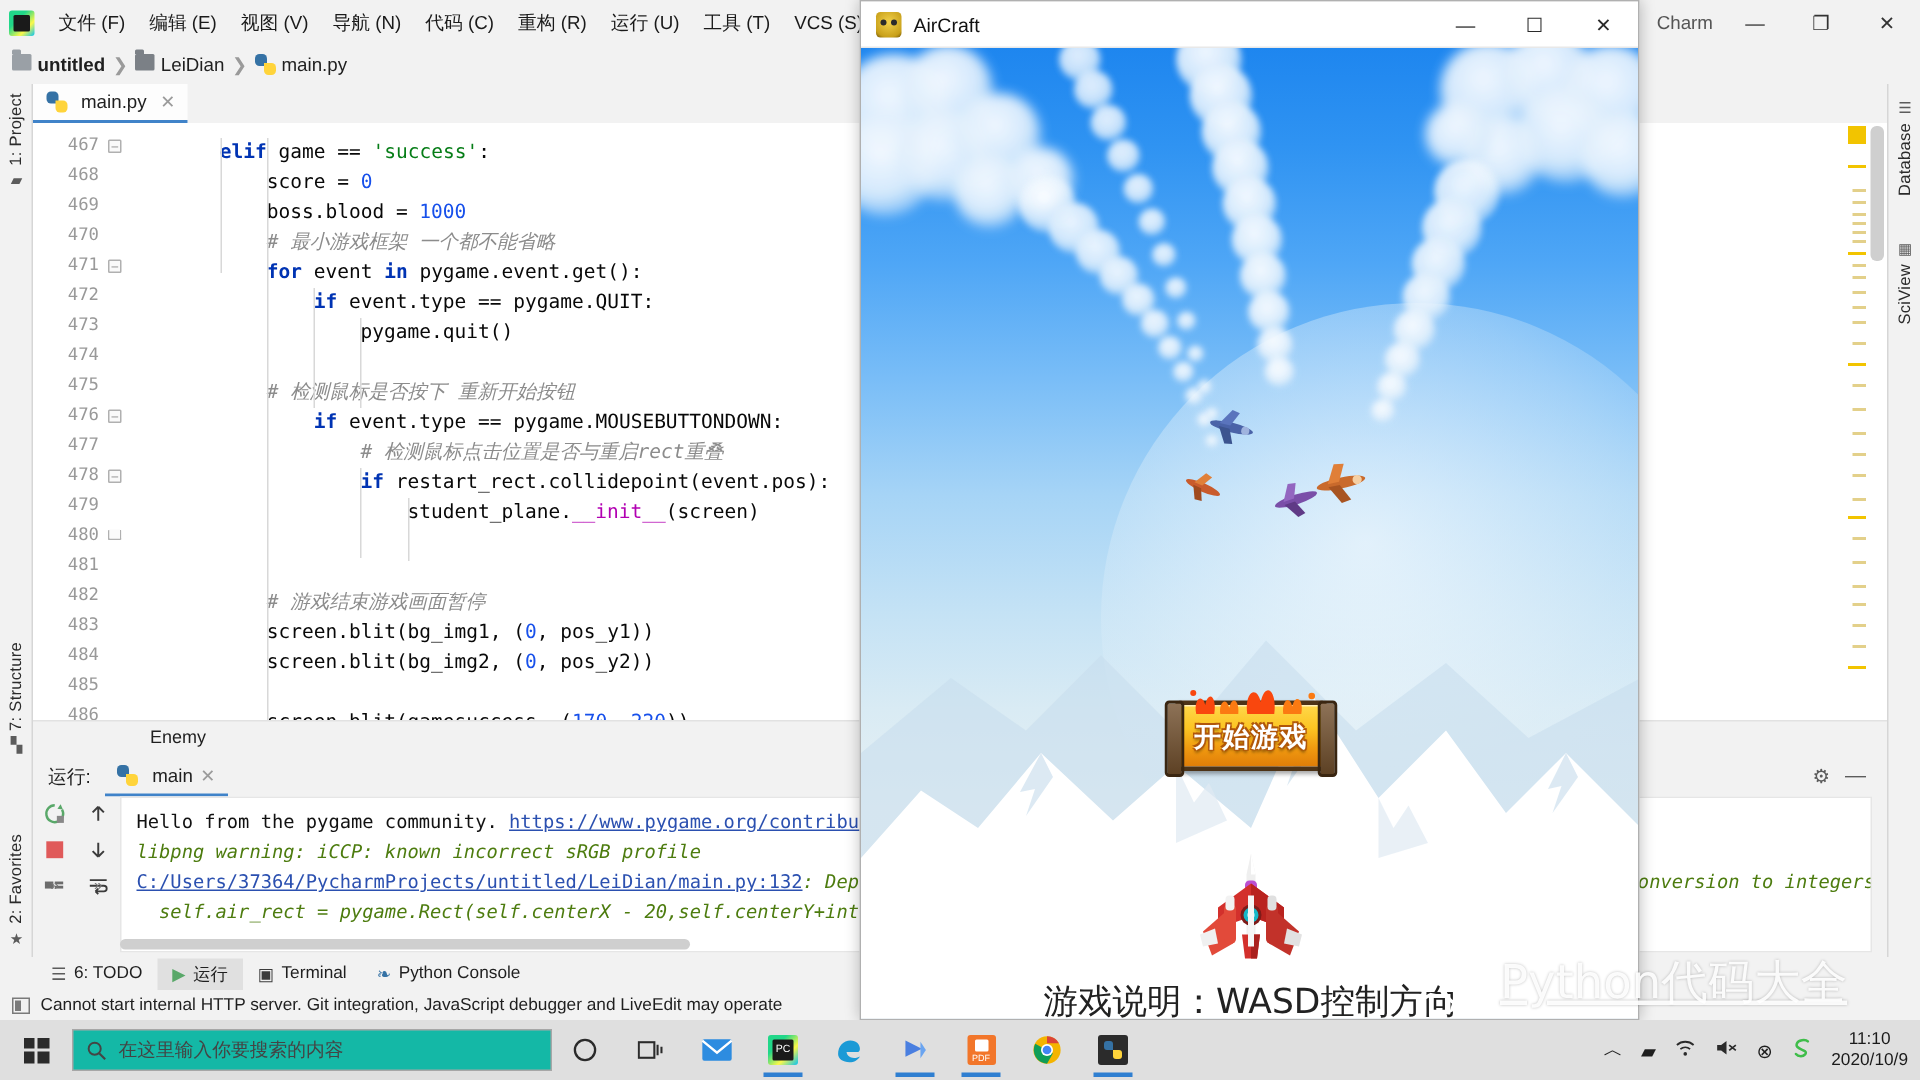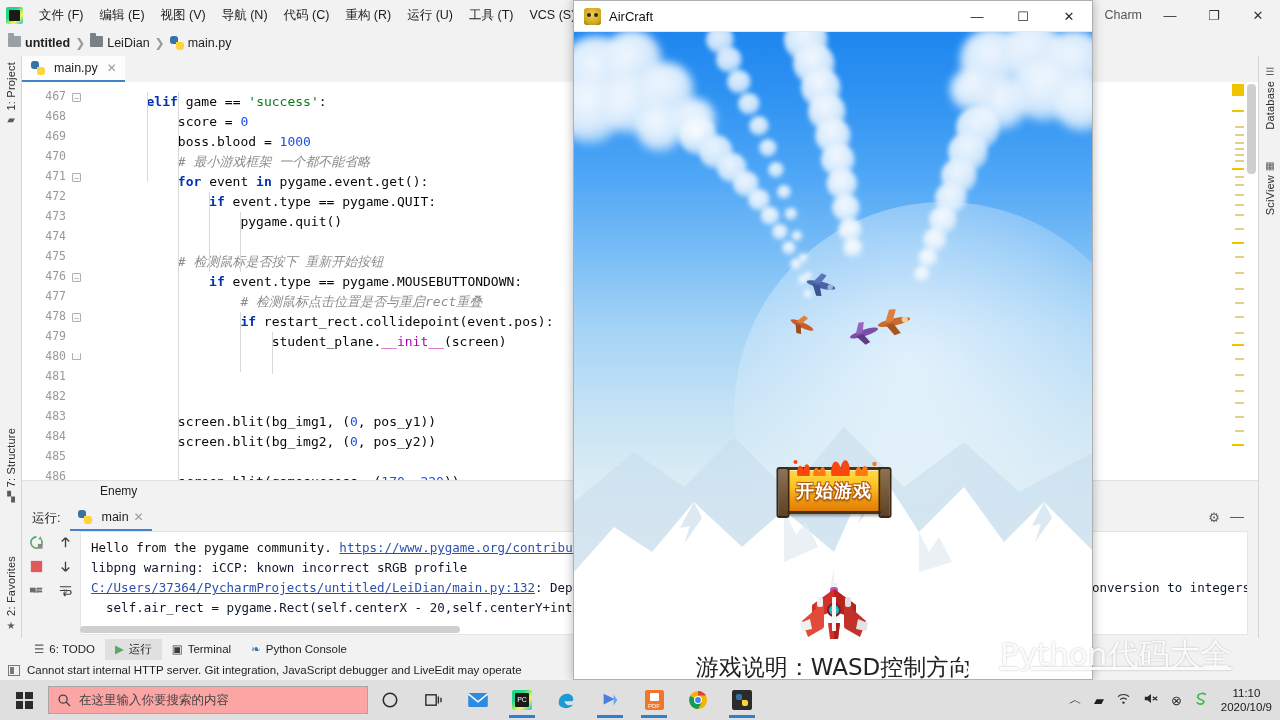--- a/index.html
+++ b/index.html
@@ -155,21 +155,21 @@
 
   .console {
     position: absolute; left: 58px; top: 26px; right: 10px; height: 104px;
     background: #ffffff; border: 1px solid #e6e6e6; overflow: hidden;
   }
   .console-line {
     position: absolute; left: 10px; white-space: pre;
     font-family: "DejaVu Sans Mono", monospace; font-size: 12.5px; line-height: 20px;
   }
   .c-norm { color: #111; }
-  .c-err { color: #0f172a; }
+  .c-err { color: #4d7c0f; font-style: italic; }
   .c-link { color: #2b50b0; text-decoration: underline; }
   .c-errlink { color: #2b50b0; text-decoration: underline; }
   .console-hscroll { position:absolute; left:58px; bottom:2px; width:380px; height:7px; background:#cfcfcf; border-radius:4px;}
 
   
   .bottom-strip {
     position: absolute; left: 0; top: 638px; width: 1280px; height: 22px; background: #f2f2f2;
     display: flex; align-items: center; padding-left: 24px; gap: 0;
   }
   .bstrip-item {
@@ -263,21 +263,21 @@
 
   
   #taskbar {
     position: absolute; left: 0; top: 680px; width: 1280px; height: 40px; background: #dfdfdf;
     display: flex; align-items: center;
   }
   .start-orb { width: 48px; height: 40px; display: flex; align-items: center; justify-content: center; cursor: pointer; }
   .win-flag { width: 17px; height: 17px; display: grid; grid-template-columns: 1fr 1fr; grid-template-rows: 1fr 1fr; gap: 2px; }
   .win-flag i { background: #2b2b2b; display:block; }
   .tb-search {
-    width: 320px; height: 28px; background: #fca5a5; border: 1px solid #a7a7a7;
+    width: 320px; height: 28px; background: #14b8a6; border: 1px solid #a7a7a7;
     display: flex; align-items: center; padding: 0 8px; gap: 8px; cursor: text;
   }
   .tb-search-ph { font-size: 12.5px; color: #444; }
   .tb-btn { width: 44px; height: 40px; display: flex; align-items: center; justify-content: center; cursor: pointer; position: relative; }
   .tb-btn.running::after {
     content: ""; position: absolute; bottom: 2px; left: 9px; width: 26px; height: 3px; background: #2f7fd1;
   }
   .tray { margin-left: auto; display: flex; align-items: center; gap: 12px; padding-right: 8px; }
   .tray-ico { font-size: 13px; color: #1f1f1f; cursor: pointer; }
   .clock { font-size: 11.5px; color: #1a1a1a; line-height: 14px; text-align: center; cursor: default; }
@@ -428,20 +428,21 @@
           <div class="cl" style="top: 50px; padding-left: 93.84px;"><span>boss.blood = </span><span class="num">1000</span></div>
           <div class="cl" style="top: 70px; padding-left: 93.84px;"><span class="cmt"># 最小游戏框架 一个都不能省略</span></div>
           <div class="cl" style="top: 90px; padding-left: 93.84px;"><span class="kw">for</span><span> event </span><span class="kw">in</span><span> pygame.event.get():</span></div>
           <div class="cl" style="top: 110px; padding-left: 125.12px;"><span class="kw">if</span><span> event.type == pygame.QUIT:</span></div>
           <div class="cl" style="top: 130px; padding-left: 156.4px;"><span>pygame.quit()</span></div>
           <div class="cl" style="top: 170px; padding-left: 93.84px;"><span class="cmt"># 检测鼠标是否按下 重新开始按钮</span></div>
           <div class="cl" style="top: 190px; padding-left: 125.12px;"><span class="kw">if</span><span> event.type == pygame.MOUSEBUTTONDOWN:</span></div>
           <div class="cl" style="top: 210px; padding-left: 156.4px;"><span class="cmt"># 检测鼠标点击位置是否与重启rect重叠</span></div>
           <div class="cl" style="top: 230px; padding-left: 156.4px;"><span class="kw">if</span><span> restart_rect.collidepoint(event.pos):</span></div>
           <div class="cl" style="top: 250px; padding-left: 187.68px;"><span>student_plane.</span><span class="magic">__init__</span><span>(screen)</span></div>
+          <div class="cl" style="top: 310px; padding-left: 93.84px;"><span class="cmt"># 游戏结束游戏画面暂停</span></div>
           <div class="cl" style="top: 330px; padding-left: 93.84px;"><span>screen.blit(bg_img1, (</span><span class="num">0</span><span>, pos_y1))</span></div>
           <div class="cl" style="top: 350px; padding-left: 93.84px;"><span>screen.blit(bg_img2, (</span><span class="num">0</span><span>, pos_y2))</span></div>
           <div class="cl" style="top: 390px; padding-left: 93.84px;"><span>screen.blit(gamesuccess, (</span><span class="num">170</span><span>, </span><span class="num">220</span><span>))</span></div>
           <div class="indent-guide" style="left: 62.56px; top: 10px; height: 90px;"></div>
           <div class="indent-guide" style="left: 93.84px; top: 10px; height: 390px;"></div>
           <div class="indent-guide" style="left: 125.12px; top: 110px; height: 80px;"></div>
           <div class="indent-guide" style="left: 156.4px; top: 130px; height: 60px;"></div>
           <div class="indent-guide" style="left: 156.4px; top: 230px; height: 60px;"></div>
           <div class="indent-guide" style="left: 187.68px; top: 250px; height: 42px;"></div>
         </div>

